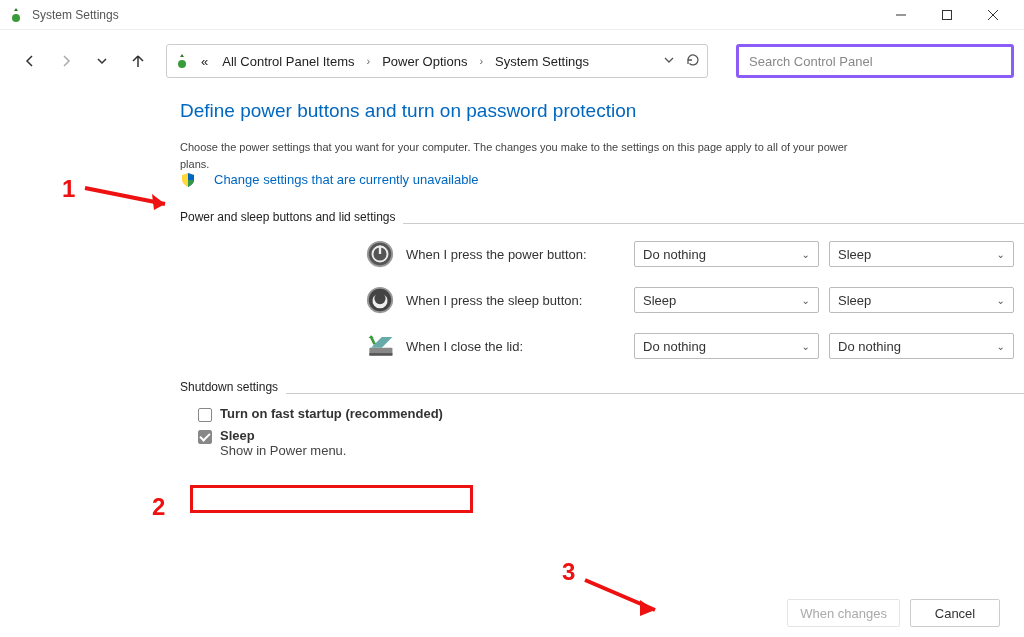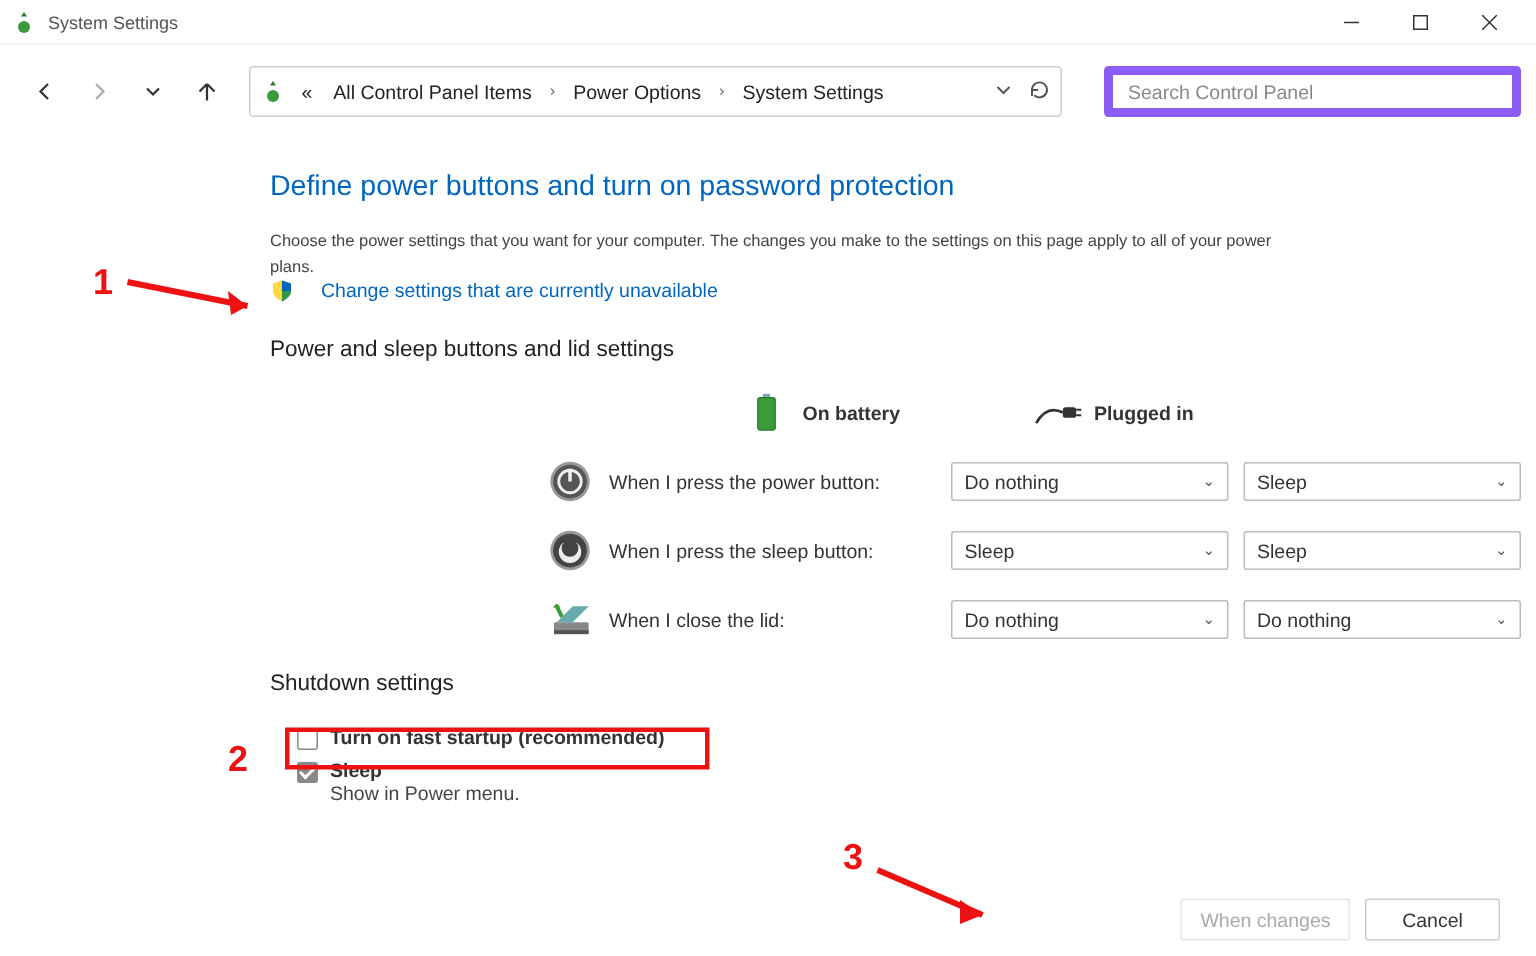--- a/index.html
+++ b/index.html
@@ -13,33 +13,33 @@
   .win-btn { width: 46px; height: 30px; display: flex; align-items: center; justify-content: center; }
 
   
   .navrow { display: flex; align-items: center; gap: 4px; padding: 14px 10px 10px 14px; }
   .nav-icon { width: 32px; height: 32px; display: flex; align-items: center; justify-content: center; border-radius: 2px; color:#555; }
   .addressbar { flex: 1; height: 34px; border: 1px solid #ccc; border-radius: 3px; display: flex; align-items: center; padding: 0 6px; gap: 6px; margin-left: 8px; background:#fff; }
   .addr-icon { width: 18px; height: 18px; display:flex; align-items:center; justify-content:center; }
   .crumb-sep { color: #666; margin: 0 2px; font-size: 11px; }
   .crumb { font-size: 13px; color: #222; padding: 2px 4px; white-space: nowrap; }
   .addr-tail { margin-left: auto; display: flex; align-items: center; gap: 10px; }
-  .searchbox { width: 278px; height: 34px; border: 6px solid #8b5cf6; border-radius: 3px; margin-left: 24px; display: flex; align-items: center; padding: 0 10px; color: #888; }
+  .searchbox { width: 278px; height: 34px; border: 3px solid #8b5cf6; border-radius: 3px; margin-left: 24px; display: flex; align-items: center; padding: 0 10px; color: #888; }
   .searchinput { border: none; outline: none; width: 100%; font-size: 13px; color:#333; }
   .searchinput::placeholder { color:#888; }
 
   
   .content { padding: 0 0 0 180px; position: relative; }
-  .heading { color: #0067c0; font-size: 19px; font-weight: 400; margin-top: 26px; }
+  .heading { color: #0067c0; font-size: 19px; font-weight: 400; margin-top: 12px; }
   .desc { margin-top: 17px; font-size: 11px; color: #444; max-width: 680px; line-height: 1.5; }
   .shield-link-row { display: flex; align-items: flex-start; gap: 18px; margin-top: 0; }
   .shield { width: 16px; height: 16px; display:inline-flex; align-items:center; justify-content:center; }
   .link { color: #0067c0; font-size: 13px; }
 
-  .section-legend { color: #0067c0; font-size: 15px; margin-top: 22px; display: flex; align-items: flex-start; gap: 8px; flex-direction: column; }
+  .section-legend { color: #0067c0; font-size: 12px; margin-top: 22px; display: flex; align-items: flex-end; gap: 8px; }
   .section-legend .rule { flex: 1; height: 1px; background: #ccc; }
   .section-legend.plain { color:#222; }
 
   
   .power-table { margin-top: 10px; }
   .headers-row { display: flex; align-items: center; }
   .label-col { width: 270px; display: flex; align-items: center; gap: 10px; }
   .icon24 { width: 32px; height: 32px; display:flex; align-items:center; justify-content:center; }
   .col { width: 195px; display: flex; align-items: center; justify-content: center; gap: 8px; font-weight:600; }
   .trow { display: flex; align-items: center; margin-top: 14px; justify-content: flex-end; }
@@ -162,44 +162,20 @@
     </span>
     <span class="link">Change settings that are currently unavailable</span>
   </div>
 
   <div class="section-legend plain">
     <span>Power and sleep buttons and lid settings</span>
     <div class="rule"></div>
   </div>
 
   <div class="power-table">
-    <div class="headers-row">
-      <div class="label-col"></div>
-      <div class="col">
-        <span class="icon24">
-          <svg viewBox="0 0 24 32" width="20" height="28">
-              <rect x="9" y="1" width="6" height="3" fill="#7aa" rx="1"></rect>
-              <rect x="5" y="4" width="14" height="26" rx="2" fill="#3a9b3a"></rect>
-              <rect x="5" y="4" width="14" height="26" rx="2" fill="none" stroke="#2a7a2a"></rect>
-            </svg>
-        </span>
-        <span>On battery</span>
-      </div>
-      <div class="col">
-        <span class="icon24">
-          <svg viewBox="0 0 36 20" width="32" height="18">
-              <path d="M2 18 Q10 4 22 10" fill="none" stroke="#333" stroke-width="2"></path>
-              <rect x="22" y="6" width="10" height="8" rx="2" fill="#333"></rect>
-              <line x1="32" y1="8" x2="36" y2="8" stroke="#333" stroke-width="1.5"></line>
-              <line x1="32" y1="12" x2="36" y2="12" stroke="#333" stroke-width="1.5"></line>
-            </svg>
-        </span>
-        <span>Plugged in</span>
-      </div>
-    </div>
 
     <div class="trow">
       <div class="label-col">
         <span class="icon24">
           <svg viewBox="0 0 32 32" width="30" height="30">
               <circle cx="16" cy="16" r="14" fill="#999"></circle>
               <circle cx="16" cy="16" r="12" fill="#555"></circle>
               <circle cx="16" cy="16" r="8" fill="none" stroke="#eee" stroke-width="2"></circle>
               <line x1="16" y1="7" x2="16" y2="16" stroke="#eee" stroke-width="2.5"></line>
             </svg>

